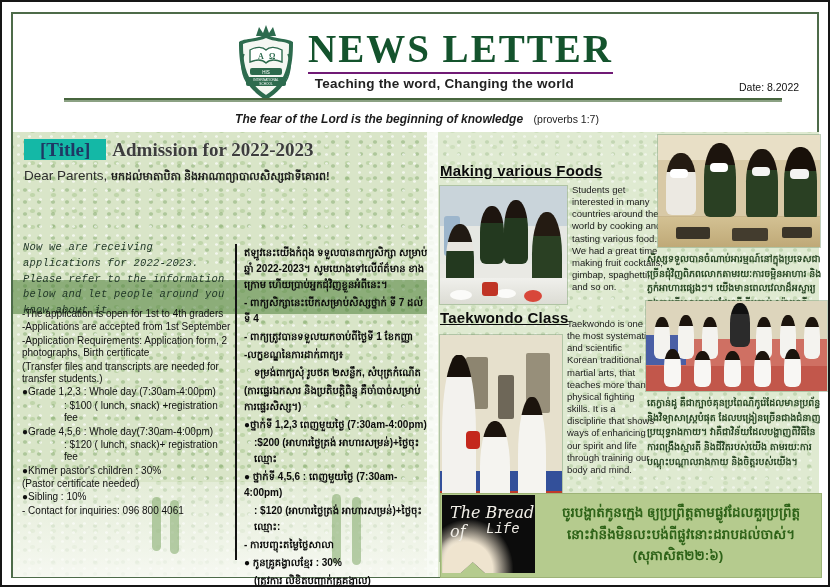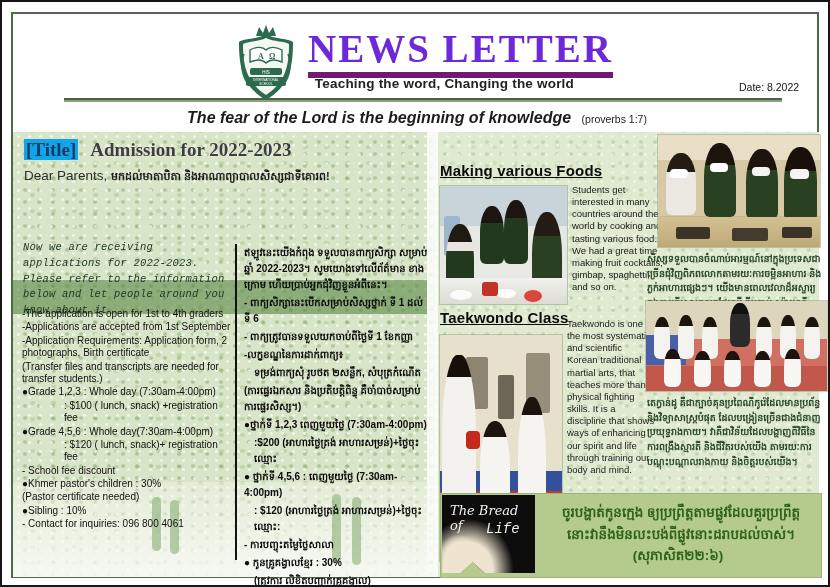--- a/index.html
+++ b/index.html
@@ -1,25 +1,25 @@
 <!DOCTYPE html>
 <html><head>
 <meta charset="utf-8">
 <style>
   html,body{margin:0;padding:0;background:#777;}
   .page{position:relative;width:830px;height:587px;background:#fff;border:2px solid #161616;box-sizing:border-box;overflow:hidden;font-family:"Liberation Sans",sans-serif;}
   .frame{position:absolute;left:9px;top:10px;width:808px;height:566px;border:2px solid #4d6b49;box-sizing:border-box;background:#fff;}
 
   
-  .masthead-title{position:absolute;left:306px;top:27px;font-family:"Liberation Serif",serif;font-weight:bold;font-size:39px;letter-spacing:2px;color:#6d28d9;border-bottom:6px solid #701a75;padding-bottom:2px;line-height:1.05;}
+  .masthead-title{position:absolute;left:306px;top:27px;font-family:"Liberation Serif",serif;font-weight:bold;font-size:39px;letter-spacing:2px;color:#14532d;border-bottom:2px solid #701a75;padding-bottom:2px;line-height:1.05;}
   .tagline{position:absolute;left:296px;top:74px;width:276px;text-align:right;font-size:13.5px;font-weight:bold;color:#222;letter-spacing:.2px;}
   .date{position:absolute;left:737px;top:79px;font-size:10.5px;color:#111;}
   .rule{position:absolute;left:62px;top:96px;width:718px;height:4px;border-top:2px solid #47653e;border-bottom:2px solid #8ba183;box-sizing:border-box;}
   .verse{position:absolute;left:0;top:107px;width:830px;text-align:center;color:#1c1c1c;}
-  .verse .v-main{font-style:italic;font-size:16px;font-weight:bold;}
+  .verse .v-main{font-style:italic;font-size:12px;font-weight:bold;}
   .verse .v-ref{font-size:10.5px;margin-left:6px;}
 
   
   .logo{position:absolute;left:228px;top:22px;width:72px;height:86px;}
 
   
   .main-bg{position:absolute;left:11px;top:130px;width:806px;height:445px;background-color:#d9e5c8;
     background-image:
       radial-gradient(rgba(255,255,255,.65) 1px, transparent 2px),
       radial-gradient(rgba(104,150,80,.38) 1.5px, transparent 2.6px),
@@ -27,22 +27,22 @@
     background-size:11px 9px,14px 12px,21px 16px;
     background-position:0 0,5px 4px,9px 7px;}
   .bg-band-dark{position:absolute;left:11px;top:278px;width:414px;height:34px;background:rgba(77,128,56,.55);}
   .bg-ground{position:absolute;left:11px;top:480px;width:414px;height:95px;background:linear-gradient(180deg,rgba(248,250,244,.35),rgba(250,251,247,.88));}
   .bg-leg{position:absolute;width:9px;height:54px;border-radius:5px;background:rgba(128,168,104,.55);}
   .bg-stripe{position:absolute;left:425px;top:130px;width:11px;height:445px;background:rgba(255,255,255,.82);}
   .bg-right-wash{position:absolute;left:436px;top:130px;width:381px;height:445px;background:rgba(235,243,226,.35);}
 
   
   .adm-title{position:absolute;left:22px;top:137px;font-family:"Liberation Serif",serif;font-weight:bold;font-size:19px;}
-  .adm-title .tag{background:#0ea5e9;color:#1f3864;padding:0 2px;}
-  .adm-title .main{color:#3d3d3d;margin-left:12px;text-shadow:0 0 2px rgba(255,255,255,.7);}
+  .adm-title .tag{background:#14b8a6;color:#1f3864;padding:0 16px;}
+  .adm-title .main{color:#3d3d3d;margin-left:6px;text-shadow:0 0 2px rgba(255,255,255,.7);}
   .dear{position:absolute;left:22px;top:166px;font-size:13.5px;color:#2d2d2d;}
   .dear .km{font-size:11px;font-weight:bold;color:#1d1d1d;}
   .reg-head{position:absolute;left:36px;top:203px;font-size:13px;color:#0d0d0d;}
   .reg-head .en{font-weight:bold;text-decoration:underline;}
   .reg-head .km{font-weight:bold;font-size:11px;margin-left:4px;}
 
   
   .hand-note{position:absolute;left:21px;top:238px;width:208px;font-family:Liberation Mono, monospace;font-style:italic;font-size:10.5px;line-height:1.5;color:#1e3526;letter-spacing:.2px;}
   .left-list{position:absolute;left:20px;top:306px;width:212px;font-size:10px;line-height:1.24;color:#101010;}
   .left-list div{margin:0 0 1px 0;}
@@ -73,21 +73,21 @@
   .ph-kick{left:438px;top:333px;width:122px;height:226px;background:linear-gradient(180deg,#e6e0cc 0 60%,#33509a 60% 69%,#bf3a2b 69%);}
   .ph-group{left:644px;top:299px;width:181px;height:90px;background:linear-gradient(180deg,#ddd5bc 0 42%,#cf7063 42% 72%,#c2574b 72%);}
 
   
   .green-box{position:absolute;left:439px;top:492px;width:380px;height:83px;background:#b5cb8e;box-shadow:0 0 0 1px #9db377;}
   .bread-img{position:absolute;left:440px;top:493px;width:93px;height:78px;background:
       radial-gradient(ellipse at 28% 96%, #efe4cf 0 26%, rgba(239,228,207,0) 48%),
       radial-gradient(circle at 18% 78%, #f6f3ea 0 12%, rgba(246,243,234,0) 22%),
       #0c0c0c;
     clip-path:polygon(0 0,100% 0,100% 100%,46% 100%,33% 86%,20% 100%,0 100%);}
-  .bread-t1{position:absolute;left:8px;top:8px;font-family:"DejaVu Serif",serif;font-style:italic;font-size:13px;color:#f2efe8;}
+  .bread-t1{position:absolute;left:8px;top:8px;font-family:"DejaVu Serif",serif;font-style:italic;font-size:16px;color:#f2efe8;}
   .bread-t2{position:absolute;left:44px;top:26px;font-family:Liberation Mono, monospace;font-style:italic;font-size:14px;color:#f2efe8;}
   .quote{position:absolute;left:545px;top:500px;width:268px;text-align:center;font-size:13.5px;font-weight:bold;line-height:1.6;color:#2e6318;}
   .quote .ref{display:block;padding-right:6px;}
 </style>
 </head>
 <body>
 
 <div class="page">
   <div class="frame"></div>
 
@@ -137,32 +137,31 @@
   <div class="hand-note">Now we are receiving applications for 2022-2023. Please refer to the information below and let people around you know about it</div>
   <div class="left-list">
     <div>-The application is open for 1st to 4th graders</div>
     <div>-Applications are accepted from 1st September</div>
     <div>-Application Requirements: Application form, 2 photographs, Birth certificate</div>
     <div>(Transfer files and transcripts are needed for transfer students.)</div>
     <div>●Grade 1,2,3 : Whole day (7:30am-4:00pm)</div>
     <div class="ind">: $100 ( lunch, snack) +registration fee</div>
     <div>●Grade 4,5,6 : Whole day(7:30am-4:00pm)</div>
     <div class="ind">: $120 ( lunch, snack)+ registration fee</div>
-    <div>- School fee discount</div>
     <div>●Khmer pastor's children : 30%</div>
     <div>(Pastor certificate needed)</div>
     <div>●Sibling : 10%</div>
     <div>- Contact for inquiries: 096 800 4061</div>
   </div>
 
   <div class="divider"></div>
 
   <div class="mid-col">
     <div>ឥឡូវនេះយើងកំពុង ទទួលបានពាក្យសិក្សា សម្រាប់ឆ្នាំ 2022-2023។ សូមយោងទៅលើព័ត៌មាន ខាងក្រោម ហើយប្រាប់អ្នកជុំវិញខ្លួនអំពីនេះ។</div>
-    <div>- ពាក្យសិក្សានេះបើកសម្រាប់សិស្សថ្នាក់ ទី 1 ដល់ ទី 6</div>
+    <div>- ពាក្យសិក្សានេះបើកសម្រាប់សិស្សថ្នាក់ ទី 7 ដល់ ទី 4</div>
     <div>- ពាក្យត្រូវបានទទួលយកចាប់ពីថ្ងៃទី 1 ខែកញ្ញា</div>
     <div>-លក្ខខណ្ឌនៃការដាក់ពាក្យ៖</div>
     <div class="ind">ទម្រង់ពាក្យសុំ រូបថត ២សន្លឹក, សំបុត្រកំណើត</div>
     <div>(ការផ្ទេរឯកសារ និងប្រតិបត្តិពិន្ទុ គឺចាំបាច់សម្រាប់ការផ្ទេរសិស្ស។)</div>
     <div>●ថ្នាក់ទី 1,2,3 ពេញមួយថ្ងៃ (7:30am-4:00pm)</div>
     <div class="ind">:$200 (អាហារថ្ងៃត្រង់ អាហារសម្រន់)+ថ្លៃចុះឈ្មោះ</div>
     <div>● ថ្នាក់ទី 4,5,6 : ពេញមួយថ្ងៃ (7:30am-4:00pm)</div>
     <div class="ind">: $120 (អាហារថ្ងៃត្រង់ អាហារសម្រន់)+ថ្លៃចុះឈ្មោះ:</div>
     <div>- ការបញ្ចុះតម្លៃថ្លៃសាលា</div>
     <div>● កូនគ្រូគង្វាលខ្មែរ : 30%</div>

